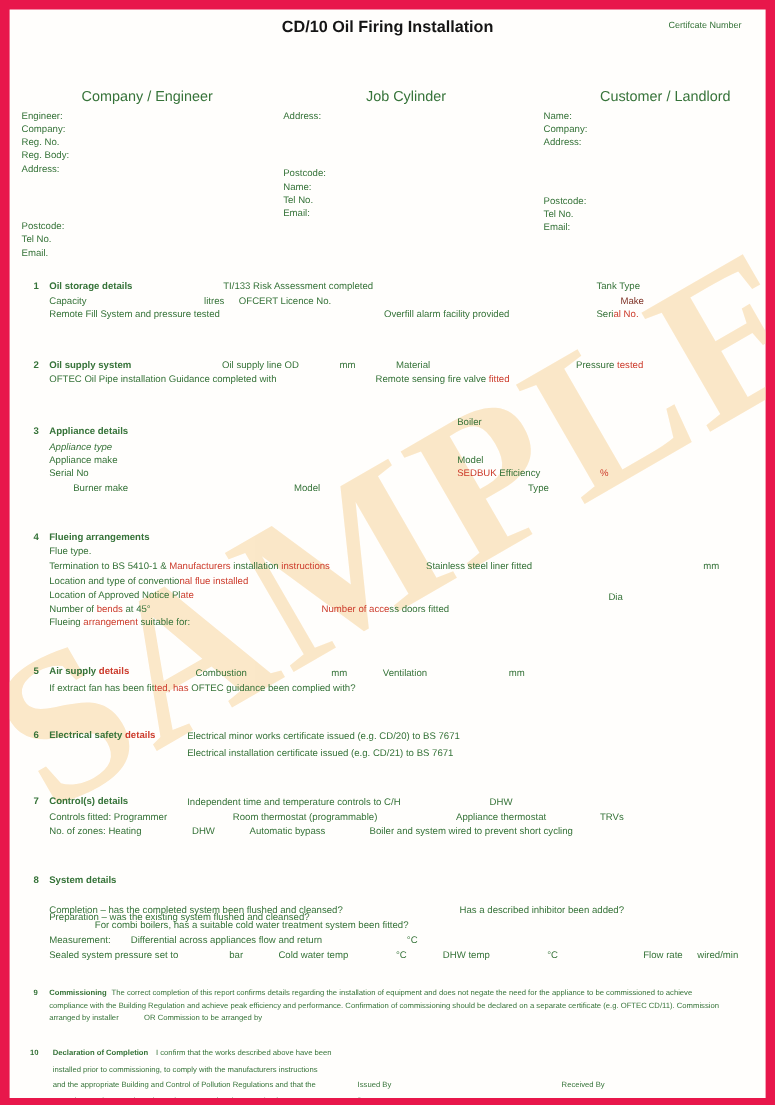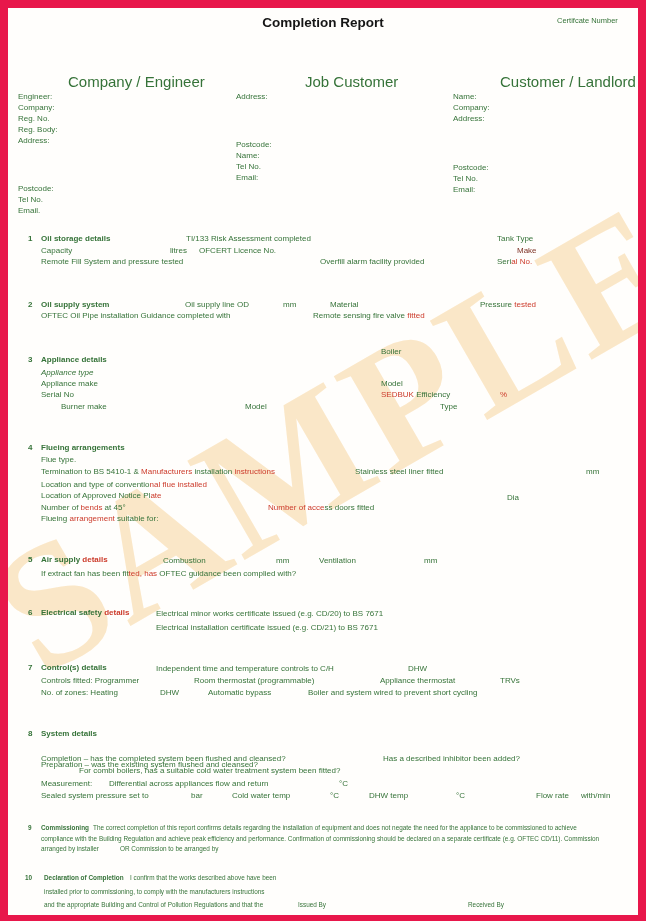--- a/index.html
+++ b/index.html
@@ -20,38 +20,38 @@
     font-size:13.5px;font-weight:700;color:#151515;line-height:1.35;z-index:1;
   }
   .cert-label{
     position:absolute;left:549px;top:8px;font-size:7.5px;color:var(--green,#367339);z-index:1;white-space:nowrap;
   }
   .item{
     position:absolute;font-size:8px;color:var(--green,#367339);
     line-height:1;white-space:nowrap;z-index:1;
   }
   .item.bold{font-weight:700;}
-  .item.s-colhead{font-size:15px;}
+  .item.s-colhead{font-size:12px;}
   .item.s-small{font-size:6.4px;}
   .c-green{color:var(--green,#367339);}
   .c-red{color:var(--red,#cc3b2b);}
   .c-darkred{color:var(--darkred,#7e3226);}
 </style>
 </head>
 <body>
 
 <div class="page">
   <div class="watermark">SAMPLE</div>
   <div class="title">
-    <div>Completion Report</div>
+    <div>CD/10 Oil Firing Installation</div>
   </div>
   <div class="cert-label">Certifcate Number</div>
   <div>
       <div class="item s-colhead" style="left: 60px; top: 66px;"><span class="c-green">Company / Engineer</span></div>
-      <div class="item s-colhead" style="left: 297px; top: 66px;"><span class="c-green">Job Customer</span></div>
+      <div class="item s-colhead" style="left: 297px; top: 66px;"><span class="c-green">Job Cylinder</span></div>
       <div class="item s-colhead" style="left: 492px; top: 66px;"><span class="c-green">Customer / Landlord</span></div>
       <div class="item s-body" style="left: 10px; top: 85px;"><span class="c-green">Engineer:</span></div>
       <div class="item s-body" style="left: 10px; top: 96px;"><span class="c-green">Company:</span></div>
       <div class="item s-body" style="left: 10px; top: 107px;"><span class="c-green">Reg. No.</span></div>
       <div class="item s-body" style="left: 10px; top: 118px;"><span class="c-green">Reg. Body:</span></div>
       <div class="item s-body" style="left: 10px; top: 129px;"><span class="c-green">Address:</span></div>
       <div class="item s-body" style="left: 10px; top: 177px;"><span class="c-green">Postcode:</span></div>
       <div class="item s-body" style="left: 10px; top: 188px;"><span class="c-green">Tel No.</span></div>
       <div class="item s-body" style="left: 10px; top: 199px;"><span class="c-green">Email.</span></div>
       <div class="item s-body" style="left: 228px; top: 85px;"><span class="c-green">Address:</span></div>
@@ -140,21 +140,21 @@
       <div class="item s-body" style="left: 33px; top: 772px;"><span class="c-green">Measurement:</span></div>
       <div class="item s-body" style="left: 101px; top: 772px;"><span class="c-green">Differential across appliances flow and return</span></div>
       <div class="item s-body" style="left: 331px; top: 772px;"><span class="c-green">°C</span></div>
       <div class="item s-body" style="left: 33px; top: 784px;"><span class="c-green">Sealed system pressure set to</span></div>
       <div class="item s-body" style="left: 183px; top: 784px;"><span class="c-green">bar</span></div>
       <div class="item s-body" style="left: 224px; top: 784px;"><span class="c-green">Cold water temp</span></div>
       <div class="item s-body" style="left: 322px; top: 784px;"><span class="c-green">°C</span></div>
       <div class="item s-body" style="left: 361px; top: 784px;"><span class="c-green">DHW temp</span></div>
       <div class="item s-body" style="left: 448px; top: 784px;"><span class="c-green">°C</span></div>
       <div class="item s-body" style="left: 510px; top: 784px; padding-left: 18px;"><span class="c-green">Flow rate</span></div>
-      <div class="item s-body" style="left: 573px; top: 784px;"><span class="c-green">with/min</span></div>
+      <div class="item s-body" style="left: 573px; top: 784px;"><span class="c-green">wired/min</span></div>
       <div class="item s-small bold" style="left: 20px; top: 817px;"><span class="c-green">9</span></div>
       <div class="item s-small bold" style="left: 33px; top: 817px;"><span class="c-green">Commissioning</span></div>
       <div class="item s-small" style="left: 85px; top: 817px;"><span class="c-green">The correct completion of this report confirms details regarding the installation of equipment and does not negate the need for the appliance to be commissioned to achieve</span></div>
       <div class="item s-small" style="left: 33px; top: 828px;"><span class="c-green">compliance with the Building Regulation and achieve peak efficiency and performance. Confirmation of commissioning should be declared on a separate certificate (e.g. OFTEC CD/11). Commission</span></div>
       <div class="item s-small" style="left: 33px; top: 838px;"><span class="c-green">arranged by installer</span></div>
       <div class="item s-small" style="left: 112px; top: 838px;"><span class="c-green">OR Commission to be arranged by</span></div>
       <div class="item s-small bold" style="left: 17px; top: 867px;"><span class="c-green">10</span></div>
       <div class="item s-small bold" style="left: 36px; top: 867px;"><span class="c-green">Declaration of Completion</span></div>
       <div class="item s-small" style="left: 122px; top: 867px;"><span class="c-green">I confirm that the works described above have been</span></div>
       <div class="item s-small" style="left: 36px; top: 881px;"><span class="c-green">installed prior to commissioning, to comply with the manufacturers instructions</span></div>

